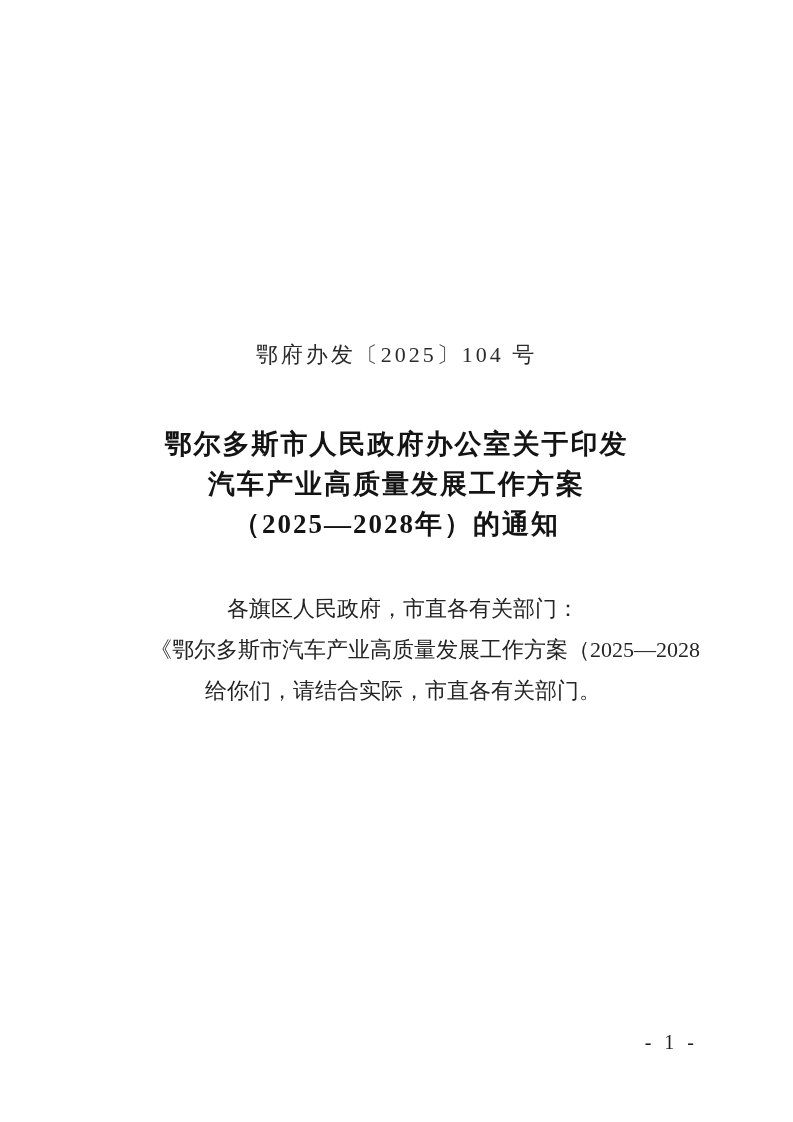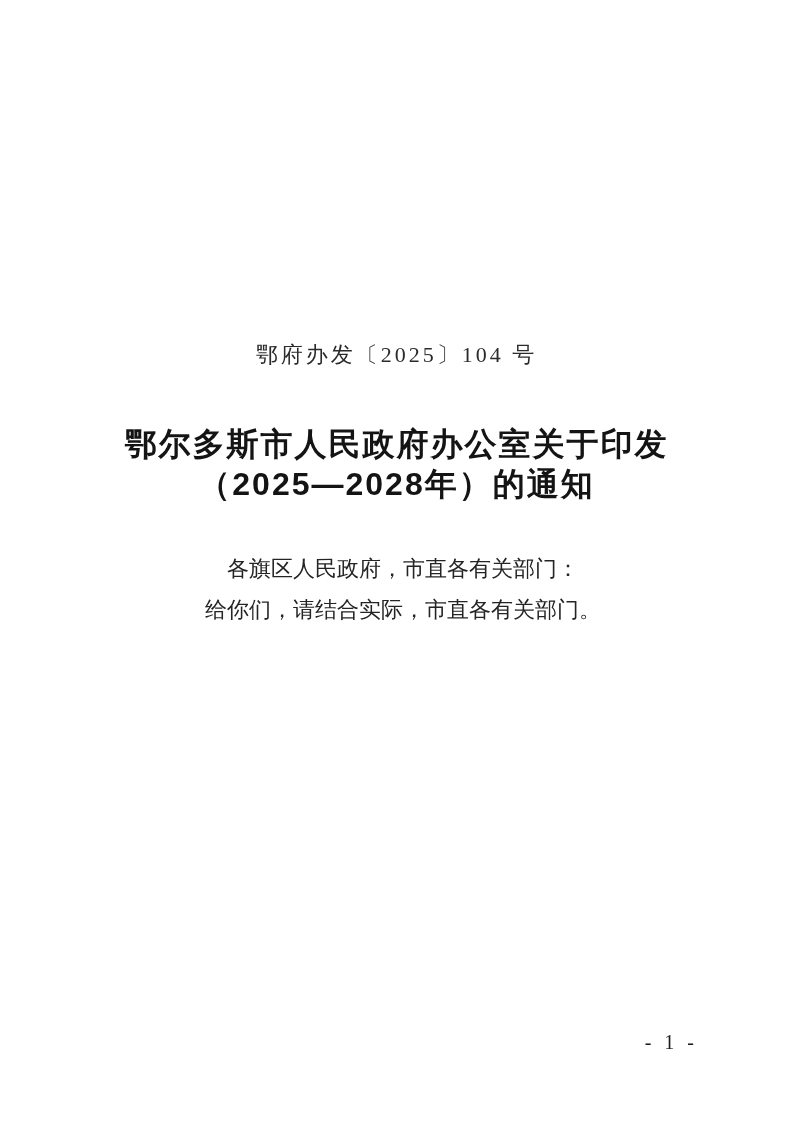--- a/index.html
+++ b/index.html
@@ -22,23 +22,23 @@
     text-align: center;
     font-size: 22px;
     letter-spacing: 3px;
     color: #2b2b2b;
     font-family: "Liberation Serif", "DejaVu Serif", serif;
   }
   
   .title {
     margin-top: 54px;
     text-align: center;
-    font-family: Liberation Sans, sans-serif;
+    font-family: Liberation Serif, serif;
     font-weight: 700;
-    font-size: 32px;
+    font-size: 27px;
     line-height: 40px;
     letter-spacing: 2px;
     color: #141414;
   }
   .title-line { display: block; }
   
   .doc-body {
     margin: 44px 90px 0 103px;
     font-size: 22px;
     line-height: 41px;
@@ -89,24 +89,26 @@
 </style>
 </head>
 <body>
 
 <div class="page">
 
   <div class="doc-number">鄂府办发〔2025〕104 号</div>
 
   <h1 class="title">
     <span class="title-line">鄂尔多斯市人民政府办公室关于印发</span>
+    <span class="title-line">汽车产业高质量发展工作方案</span>
     <span class="title-line">（2025—2028年）的通知</span>
   </h1>
 
   <div class="doc-body">
     <div class="body-line">各旗区人民政府，市直各有关部门：</div>
+    <div class="body-line indent">《鄂尔多斯市汽车产业高质量发展工作方案（2025—2028</div>
     <div class="body-line">给你们，请结合实际，市直各有关部门。</div>
   </div>
 
 
   <div class="page-number">- 1 -</div>
 
 </div>
 
 </body></html>

